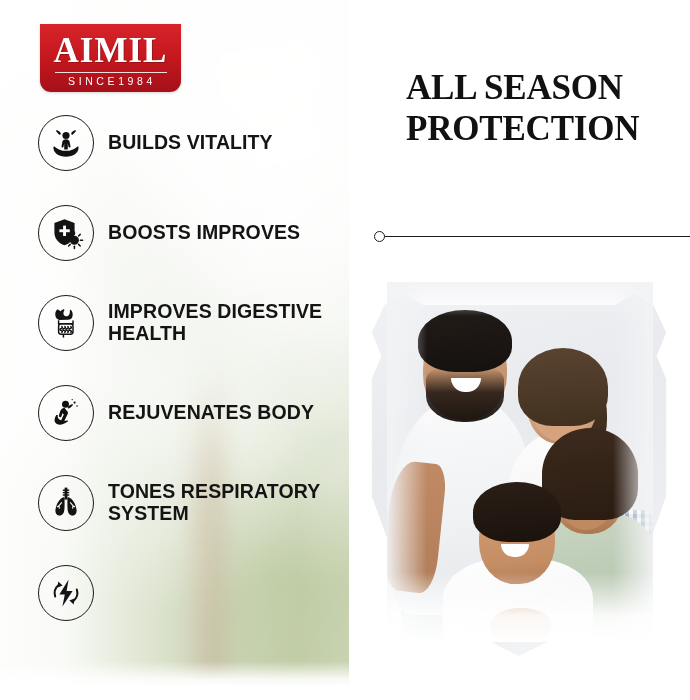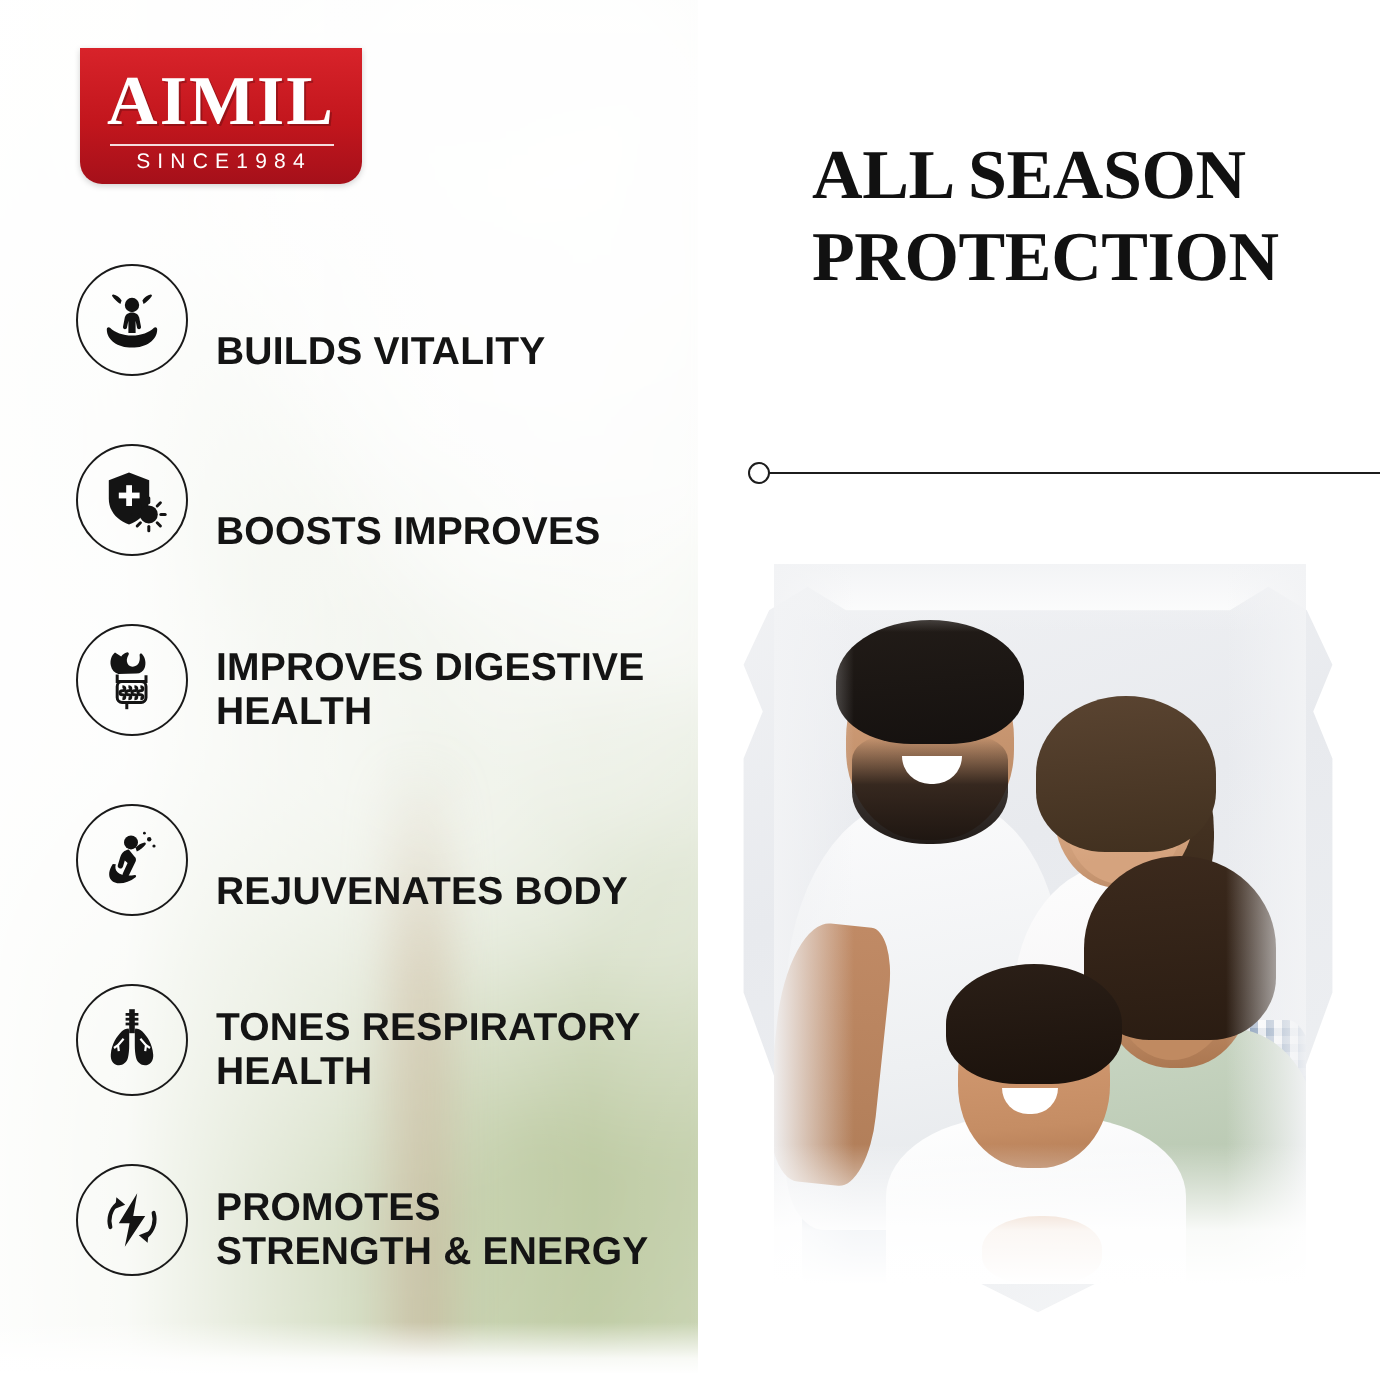--- a/index.html
+++ b/index.html
@@ -117,21 +117,21 @@
 
   
   #features {
     position: absolute;
     left: 38px;
     top: 98px;
     width: 300px;
   }
   .feature {
     display: flex;
-    align-items: flex-end;
+    align-items: center;
     height: 90px;
   }
   .feature-icon {
     flex: 0 0 auto;
     width: 54px;
     height: 54px;
     border: 1.6px solid #1a1a1a;
     border-radius: 50%;
     display: flex;
     align-items: center;
@@ -401,34 +401,33 @@
             <line x1="15.8" y1="11" x2="22.2" y2="11"></line>
           </g>
           <path d="M17.4 13.2c-1.4 0-2.6.6-3.6 1.6-2.4 2.4-5 6.2-5.4 11.4-.2 2.8 1.2 5 3.4 5.4 2.4.4 4.6-1.2 5.2-3.8.4-1.8.6-4 .6-6.2v-7c0-.8-.4-1.4-.2-1.4z" fill="#141414"></path>
           <path d="M20.6 13.2c1.4 0 2.6.6 3.6 1.6 2.4 2.4 5 6.2 5.4 11.4.2 2.8-1.2 5-3.4 5.4-2.4.4-4.6-1.2-5.2-3.8-.4-1.8-.6-4-.6-6.2v-7c0-.8.4-1.4.2-1.4z" fill="#141414"></path>
           <g stroke="#fff" stroke-width="1.1" fill="none">
             <path d="M14.8 18.4 12 21.6M12 21.6l-2 1.4M12 21.6l.4 3"></path>
             <path d="M23.2 18.4 26 21.6M26 21.6l2 1.4M26 21.6l-.4 3"></path>
           </g>
         </svg>
       </div>
-      <div class="feature-label">TONES RESPIRATORY HEALTH</div>
+      <div class="feature-label">TONES RESPIRATORY SYSTEM</div>
     </div>
 
     <div class="feature">
       <div class="feature-icon">
         <svg width="38" height="38" viewBox="0 0 38 38">
           <path d="M8.2 22.6a11 11 0 0 1 3.4-11.6" fill="none" stroke="#141414" stroke-width="2" stroke-linecap="round"></path>
           <path d="M29.8 15.4a11 11 0 0 1-3.4 11.6" fill="none" stroke="#141414" stroke-width="2" stroke-linecap="round"></path>
           <polygon points="11.2,7.6 15.6,11.4 10.6,13.4" fill="#141414"></polygon>
           <polygon points="26.8,30.4 22.4,26.6 27.4,24.6" fill="#141414"></polygon>
           <polygon points="21.6,5.6 12.4,20.6 17.8,20.6 15.4,32.4 25.6,17 19.6,17" fill="#141414"></polygon>
         </svg>
       </div>
-      <div class="feature-label">PROMOTES STRENGTH &amp; ENERGY</div>
     </div>
 
   </div>
 
   <div id="right-panel">
 
     <div id="headline">
       <div>ALL SEASON</div>
       <div>PROTECTION</div>
     </div>

